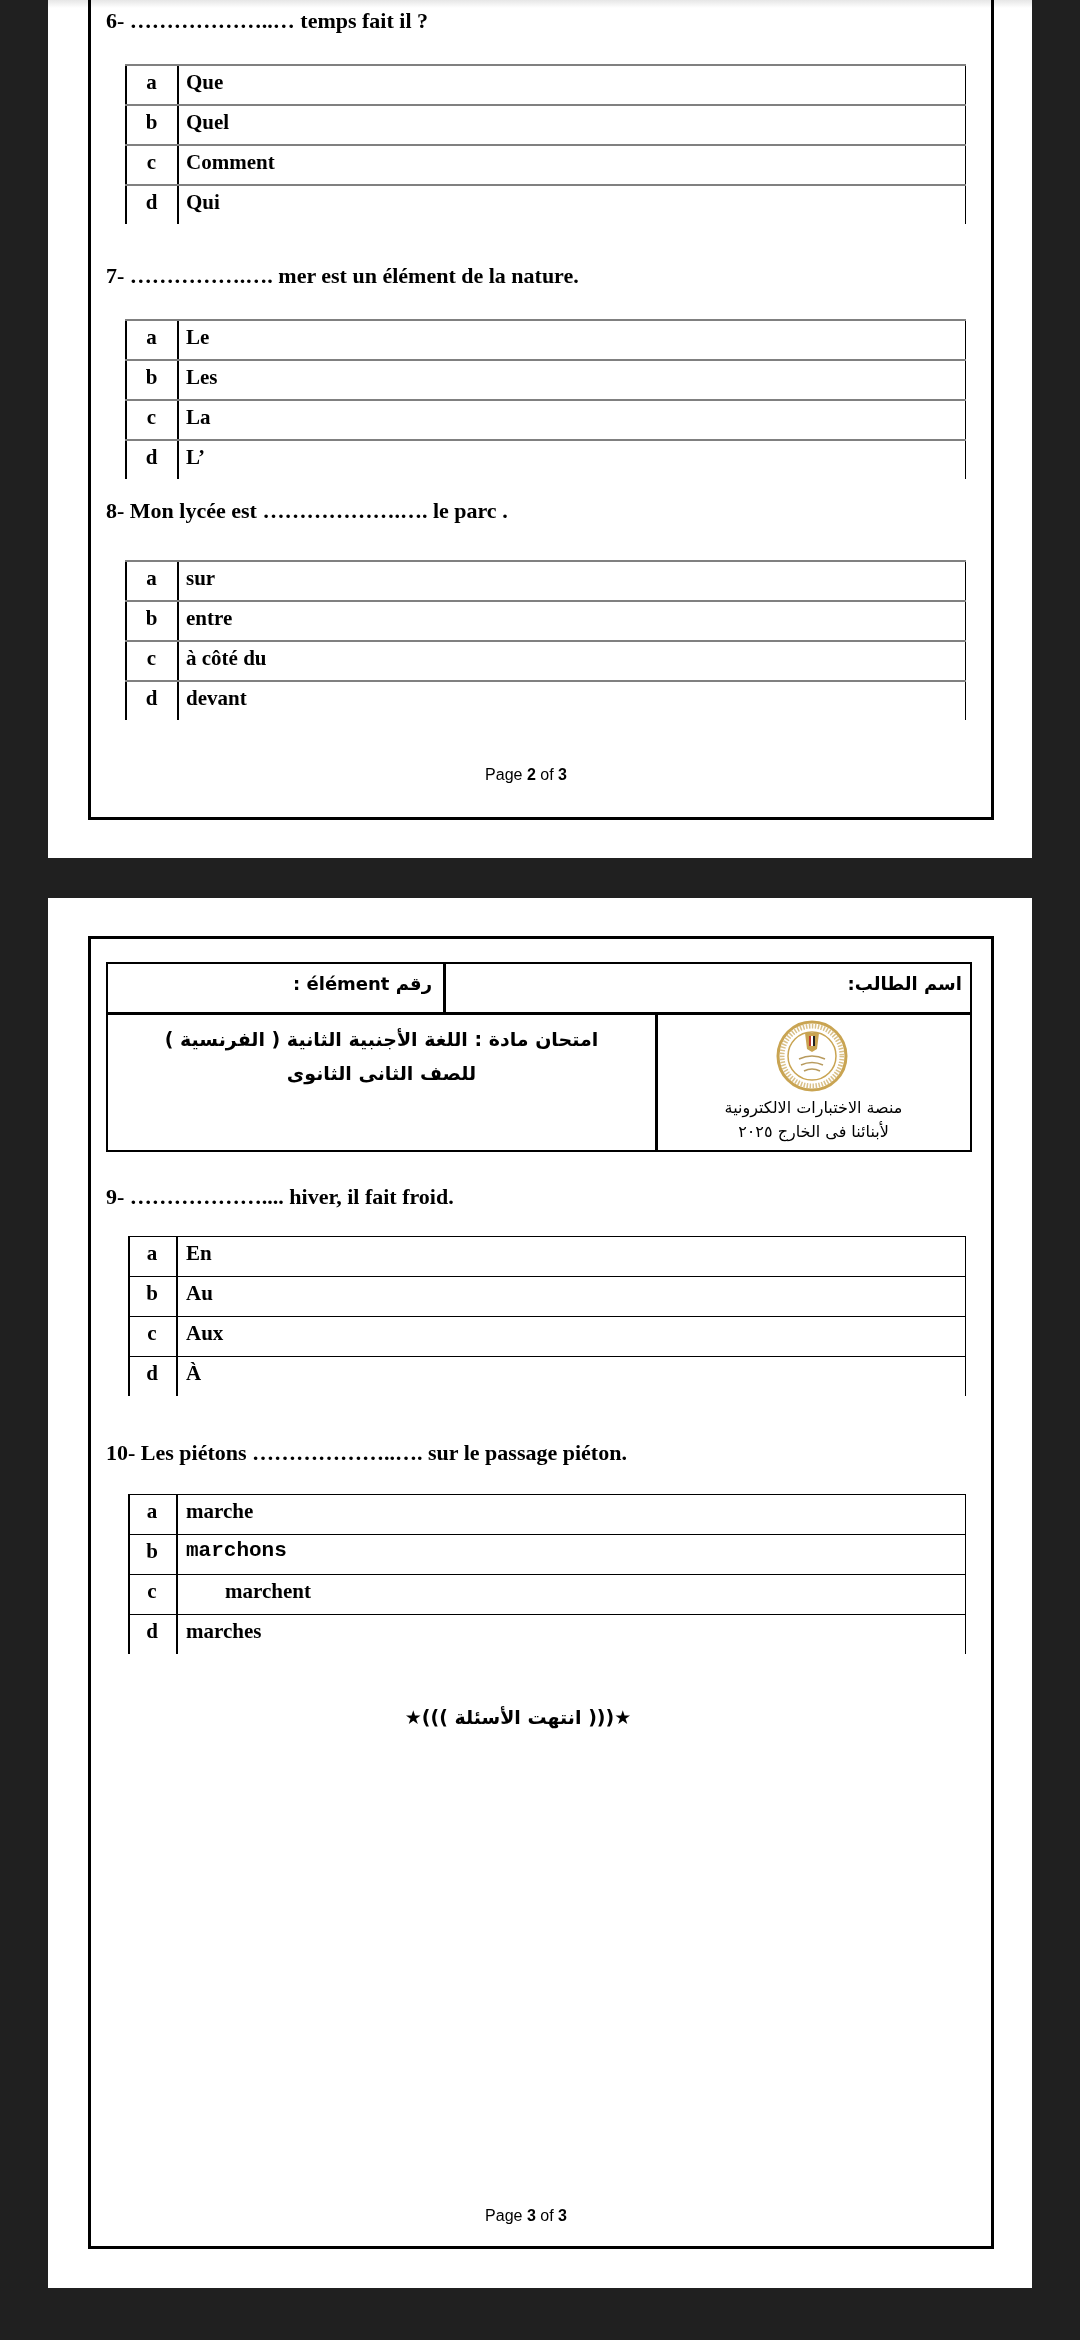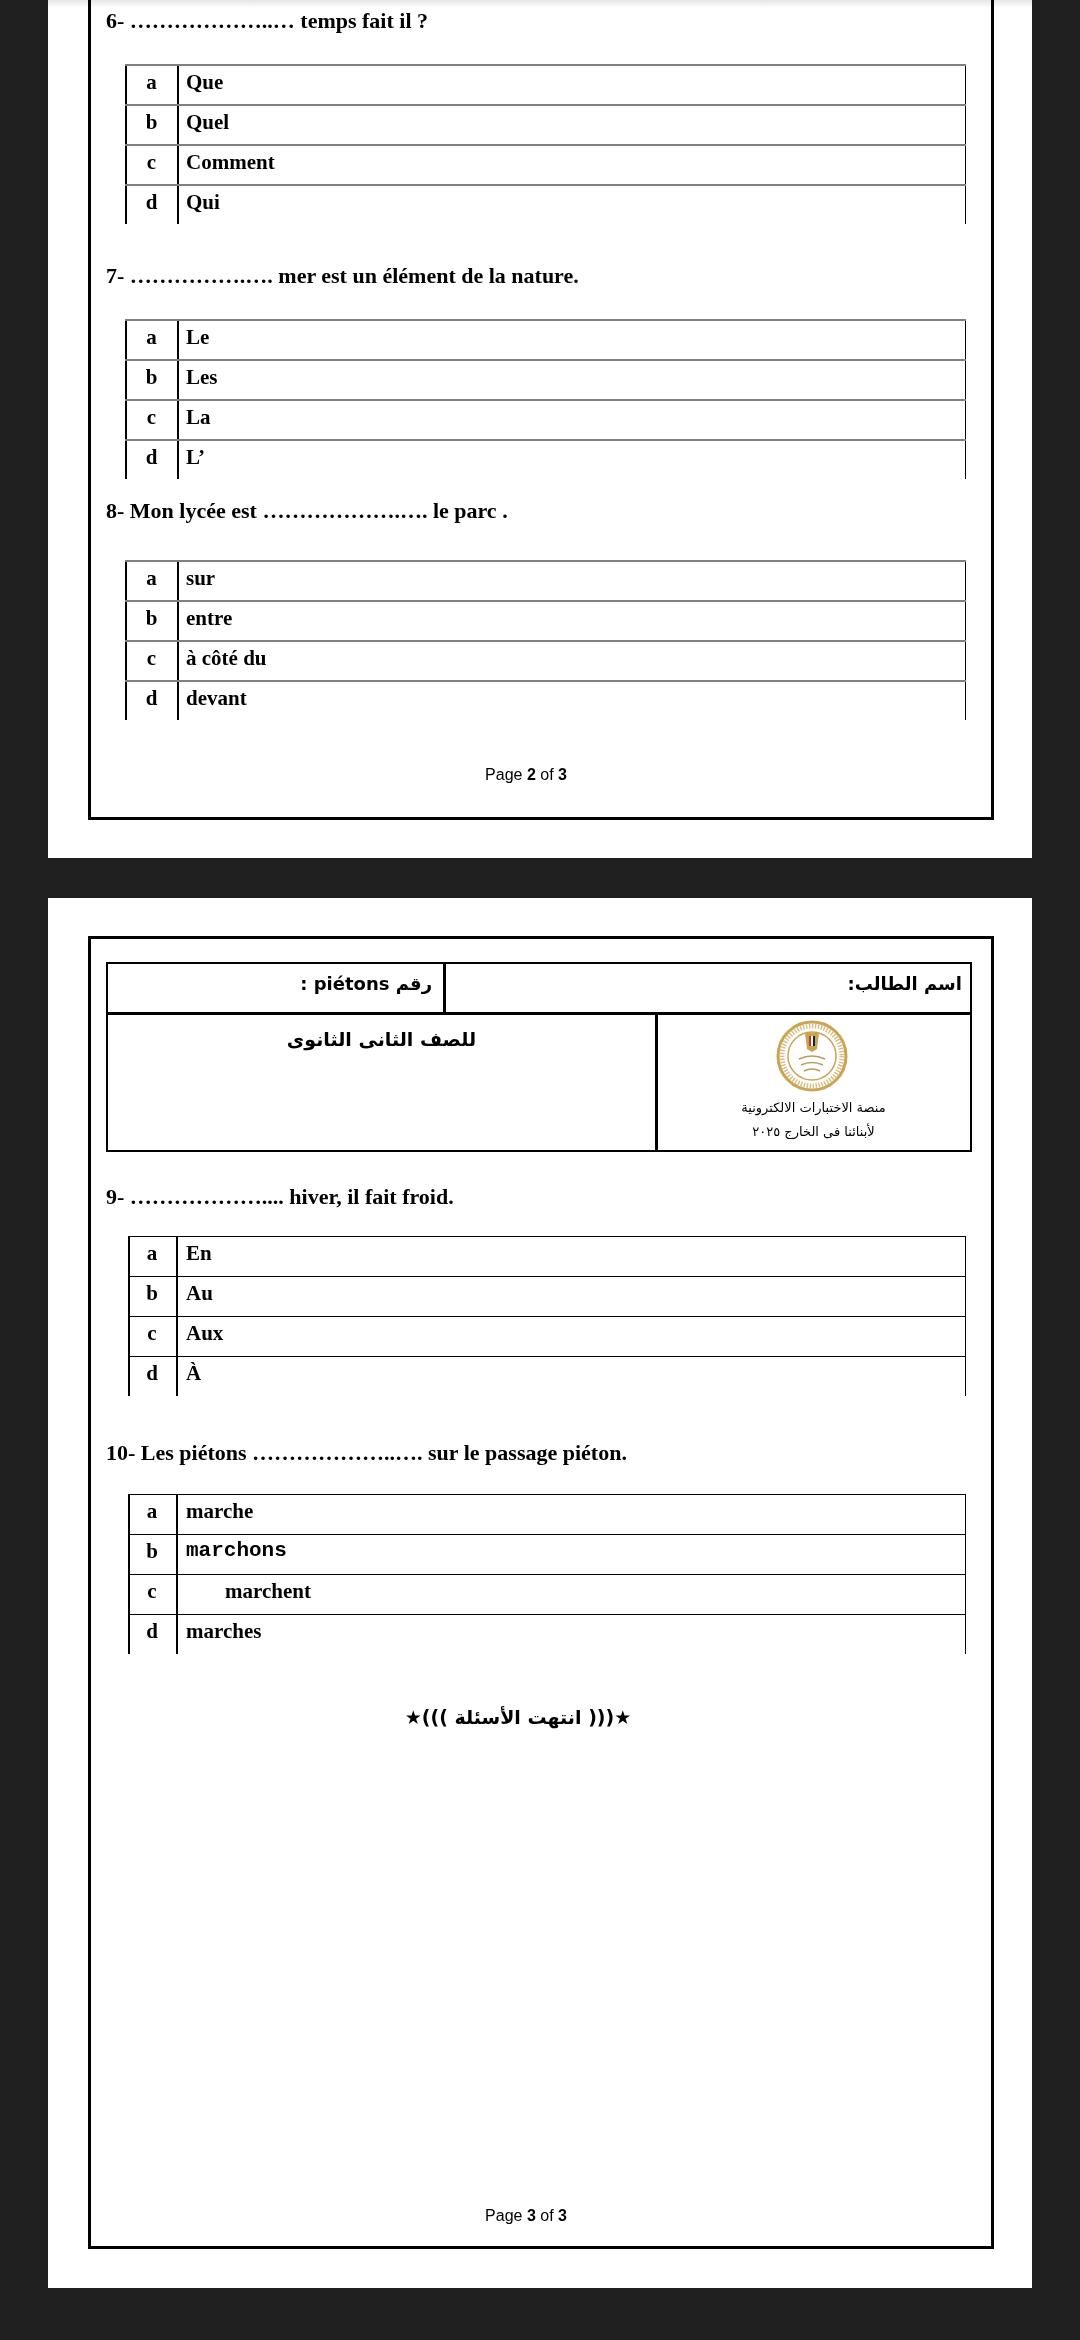--- a/index.html
+++ b/index.html
@@ -102,39 +102,40 @@
 
 <div class="page" style="top:898px; height:1390px;"></div>
 <div class="frame" style="left:88px; top:936px; width:906px; height:1313px;"></div>
 
 <div class="hdr" style="left:106px; top:962px; width:866px; height:190px;"></div>
 <div style="position:absolute; left:106px; top:1012px; width:866px; height:2.5px; background:#000;"></div>
 <div style="position:absolute; left:443px; top:962px; width:2.5px; height:52px; background:#000;"></div>
 <div style="position:absolute; left:655px; top:1012px; width:2.5px; height:140px; background:#000;"></div>
 
 <div class="hdr-cell" style="right:118px; top:973px; font-size:18px;">اسم الطالب:</div>
-<div class="hdr-cell" style="right:648px; top:973px; font-size:18px;">رقم piétons :</div>
+<div class="hdr-cell" style="right:648px; top:973px; font-size:18px;">رقم élément :</div>
 
 <div class="ar" style="position:absolute; left:108px; width:547px; top:1022px; text-align:center; font-weight:bold; font-size:19px; line-height:34px;">
+  <div>امتحان مادة : اللغة الأجنبية الثانية ( الفرنسية )</div>
   <div>للصف الثانى الثانوى</div>
 </div>
 
 <div style="position:absolute; left:775px; top:1019px; width:74px; height:74px;">
   <svg width="74" height="74" viewBox="0 0 74 74">
     <circle cx="37" cy="37" r="34" fill="#fff" stroke="#c9a452" stroke-width="3"></circle>
     <circle cx="37" cy="37" r="24" fill="none" stroke="#c9a452" stroke-width="1.5"></circle>
     <circle cx="37" cy="37" r="30" fill="none" stroke="#d9c089" stroke-width="5" stroke-dasharray="1.5 1.5"></circle>
     <path d="M30 14 L44 14 L42 30 L37 33 L32 30 Z" fill="#c9a452"></path>
     <rect x="34" y="17" width="2" height="10" fill="#c0392b"></rect>
     <rect x="36" y="17" width="2" height="10" fill="#fff"></rect>
     <rect x="38" y="17" width="2" height="10" fill="#222"></rect>
     <path d="M24 40 Q37 34 50 40 M26 46 Q37 41 48 46 M29 52 Q37 48 45 52" stroke="#b89b5e" stroke-width="1.5" fill="none"></path>
   </svg>
 </div>
-<div class="ar" style="position:absolute; left:657px; width:313px; top:1096px; text-align:center; font-size:13px; line-height:24px;">
+<div class="ar" style="position:absolute; left:657px; width:313px; top:1096px; text-align:center; font-size:16px; line-height:24px;">
   <div>منصة الاختبارات الالكترونية</div>
   <div>لأبنائنا فى الخارج  ٢٠٢٥</div>
 </div>
 
 <div class="q-title" style="top:1184px;">9- ……………….... hiver, il fait froid.</div>
 <div class="opts dark" style="top:1236px; left:128px; width:838px;">
   <div class="vline" style="left:0;"></div>
   <div class="vline" style="left:48px;"></div>
   <div class="vline" style="right:0;"></div>
   <div class="opt-row">

